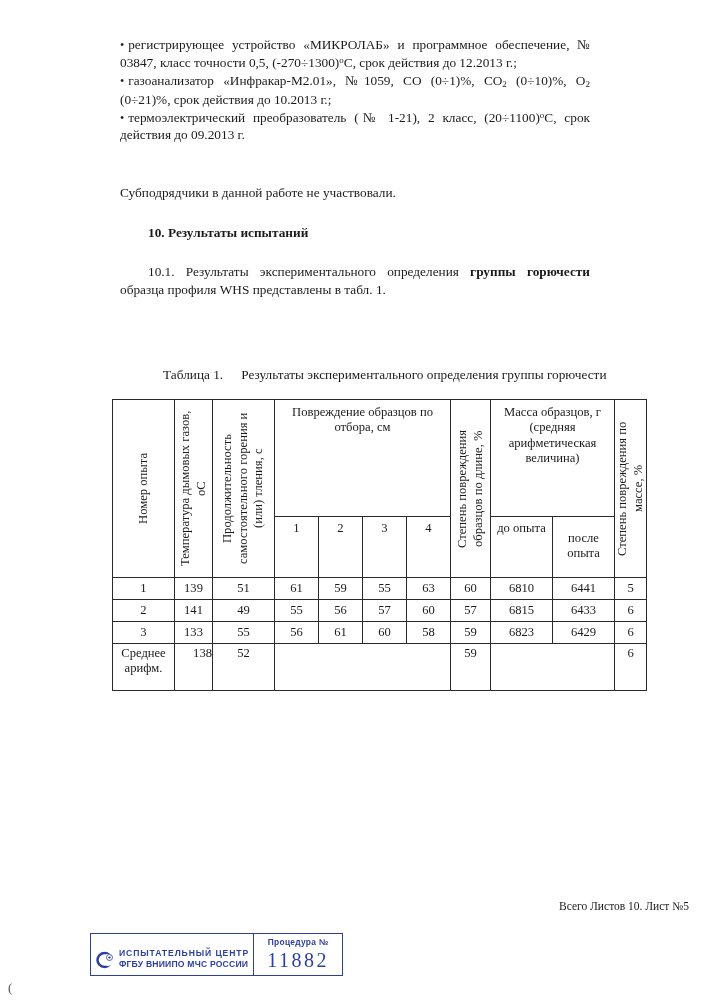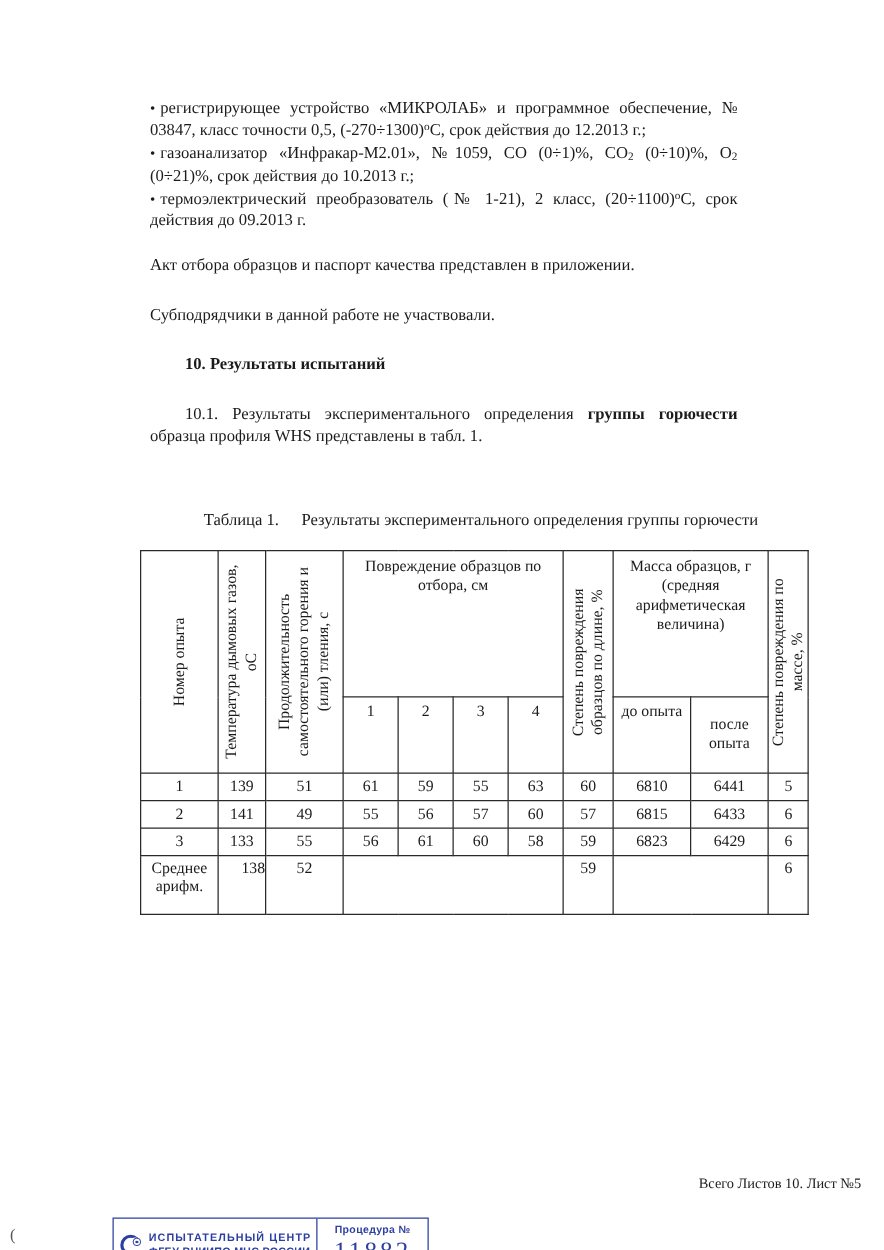--- a/index.html
+++ b/index.html
@@ -12,21 +12,20 @@
     height: 1000px;
     position: relative;
     font-family: "Liberation Serif", "DejaVu Serif", serif;
     color: #1b1b1b;
     overflow: hidden;
   }
   .page {
     position: absolute;
     inset: 0;
     padding: 0;
-    margin-top: 41px;
   }
   .content {
     position: absolute;
     left: 120px;
     top: 36px;
     width: 470px;
   }
   p {
     margin: 0;
     font-size: 13.3px;
@@ -120,21 +119,21 @@
     position: absolute;
     left: 90px;
     top: 933px;
     display: flex;
     border: 1.5px solid #2d3fa0;
     color: #2d3fa0;
     background: transparent;
   }
   .stamp-left {
     display: flex;
-    align-items: center;
+    align-items: flex-end;
     padding: 5px 4px 5px 5px;
     border-right: 1.5px solid #2d3fa0;
   }
   .stamp-logo {
     width: 20px;
     height: 20px;
     margin-right: 3px;
     flex: 0 0 auto;
   }
   .stamp-lines {
@@ -181,21 +180,20 @@
   <div class="content">
 
     <p class="bullet-para"><span class="bullet">•</span><span>регистрирующее устройство «МИКРОЛАБ» и программное обеспечение, № 03847, класс точности 0,5, (-270÷1300)</span><sup>о</sup><span>С, срок действия до 12.2013 г.;</span></p>
 
     <p class="bullet-para"><span class="bullet">•</span><span>газоанализатор «Инфракар-М2.01», №1059, СО (0÷1)%, СО</span><sub>2</sub><span> (0÷10)%, О</span><sub>2</sub><span> (0÷21)%, срок действия до 10.2013 г.;</span></p>
 
     <p class="bullet-para"><span class="bullet">•</span><span>термоэлектрический преобразователь (№ 1-21), 2 класс, (20÷1100)</span><sup>о</sup><span>С, срок действия до 09.2013 г.</span></p>
 
     <div class="gap-md"></div>
 
-    <p>Акт отбора образцов и паспорт качества представлен в приложении.</p>
 
     <div class="gap-lg"></div>
 
     <p>Субподрядчики в данной работе не участвовали.</p>
 
     <div class="gap-lg"></div>
 
     <p class="sec-head indent">10.   Результаты испытаний</p>
 
     <div class="gap-lg"></div>

